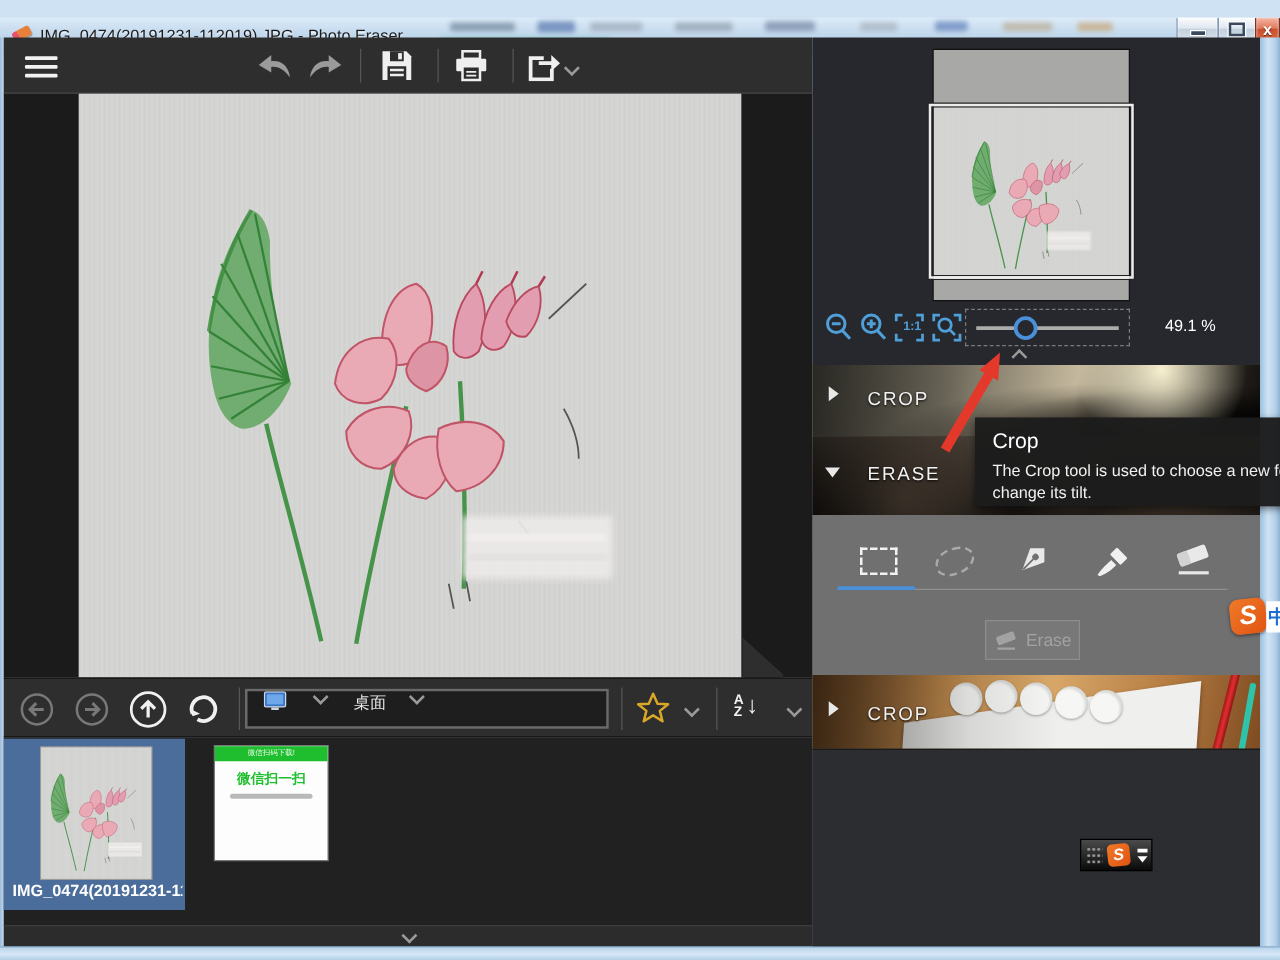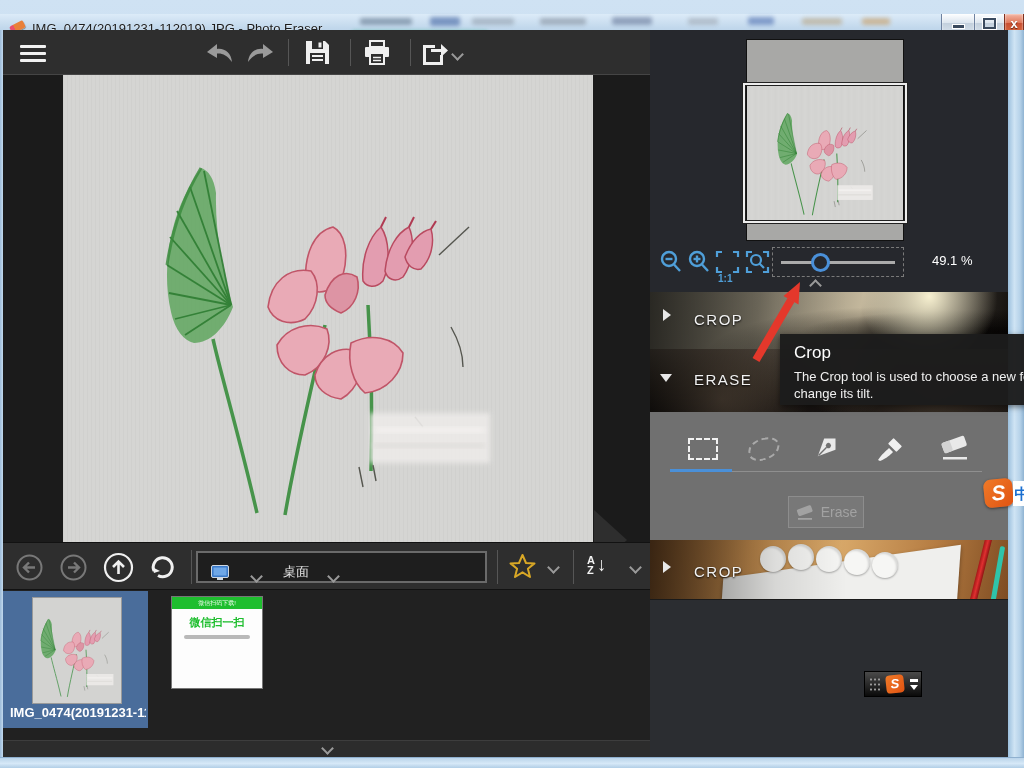--- a/index.html
+++ b/index.html
@@ -32,21 +32,21 @@
   
   .toolbar-top{left:3px;top:30px;width:647px;height:45px;background:#2e2e2e;border-bottom:1px solid #454545;box-sizing:border-box;}
   .toolbar-bottom{left:3px;top:542px;width:647px;height:48px;background:#2e2e2e;border-top:1px solid #121212;border-bottom:1px solid #121212;box-sizing:border-box;}
   .vsep{width:1px;background:#565656;}
   .hamburger span{display:block;width:26px;height:3px;background:#f2f2f2;margin-bottom:4px;border-radius:1px;}
   
   .canvas-wrap{left:3px;top:75px;width:647px;height:467px;background:#1b1b1b;}
   .paper{left:60px;top:0;width:530px;height:467px;background:#d5d5d3;}
   .next-arrow{left:591px;top:435px;width:0;height:0;border-top:30px solid transparent;border-bottom:30px solid transparent;border-left:33px solid #2e2e2e;}
   
-  .addrbox{background:#1e1e1e;border:2px solid #6a6a6a;box-sizing:border-box;display:flex;align-items:flex-end;}
+  .addrbox{background:#1e1e1e;border:2px solid #6a6a6a;box-sizing:border-box;display:flex;align-items:flex-start;}
   .chev{width:7px;height:7px;border-right:2px solid #9a9a9a;border-bottom:2px solid #9a9a9a;transform:rotate(45deg);}
   .chev.up{transform:rotate(-135deg);}
   .loc-text{color:#e6e6e6;font-size:13px;}
   .sorticon{color:#f2f2f2;font-weight:bold;display:flex;align-items:center;}
   .sorticon .az{display:flex;flex-direction:column;font-size:11px;line-height:10px;margin-right:2px;}
   .sorticon .arr{font-size:19px;font-weight:normal;}
   
   .filmstrip{left:3px;top:590px;width:647px;height:150px;background:#212121;}
   .tile-selected{left:0;top:1px;width:145px;height:137px;background:#4a6d9b;}
   .thumb-paper{background:#d8d8d6;box-shadow:0 0 0 1px #9a9a9a;overflow:hidden;}
@@ -367,21 +367,21 @@
         <circle cx="10" cy="9" r="7"></circle>
           <line x1="6.5" y1="9" x2="13.5" y2="9"></line>
           <line x1="10" y1="5.5" x2="10" y2="12.5"></line>
           <line x1="15" y1="14.5" x2="21" y2="21"></line>
       </svg>
     </div>
     <div class="abs" style="left:65px;top:220px;width:25px;height:24px;">
       <svg width="25" height="24" viewBox="0 0 25 24" fill="none" stroke="#4f9fd9" stroke-width="2.2">
         <path d="M7 2 H2 V7 M18 2 H23 V7 M7 22 H2 V17 M18 22 H23 V17"></path>
       </svg>
-      <span class="abs" style="left:3px;top:6px;width:19px;text-align:left;color:#4f9fd9;font-size:10px;font-weight:bold;margin-top:17px;">1:1</span>
+      <span class="abs" style="left:3px;top:6px;width:19px;text-align:right;color:#4f9fd9;font-size:10px;font-weight:bold;">1:1</span>
     </div>
     <div class="abs" style="left:95px;top:220px;">
       <svg width="25" height="24" viewBox="0 0 25 24" fill="none" stroke="#4f9fd9" stroke-width="2.2">
         <path d="M7 2 H2 V7 M18 2 H23 V7 M7 22 H2 V17 M18 22 H23 V17"></path>
         <circle cx="11" cy="10" r="5"></circle>
           <line x1="14.5" y1="13.5" x2="19" y2="18"></line>
       </svg>
     </div>
     <div class="abs slider-box">
       <div class="abs slider-track"></div>

